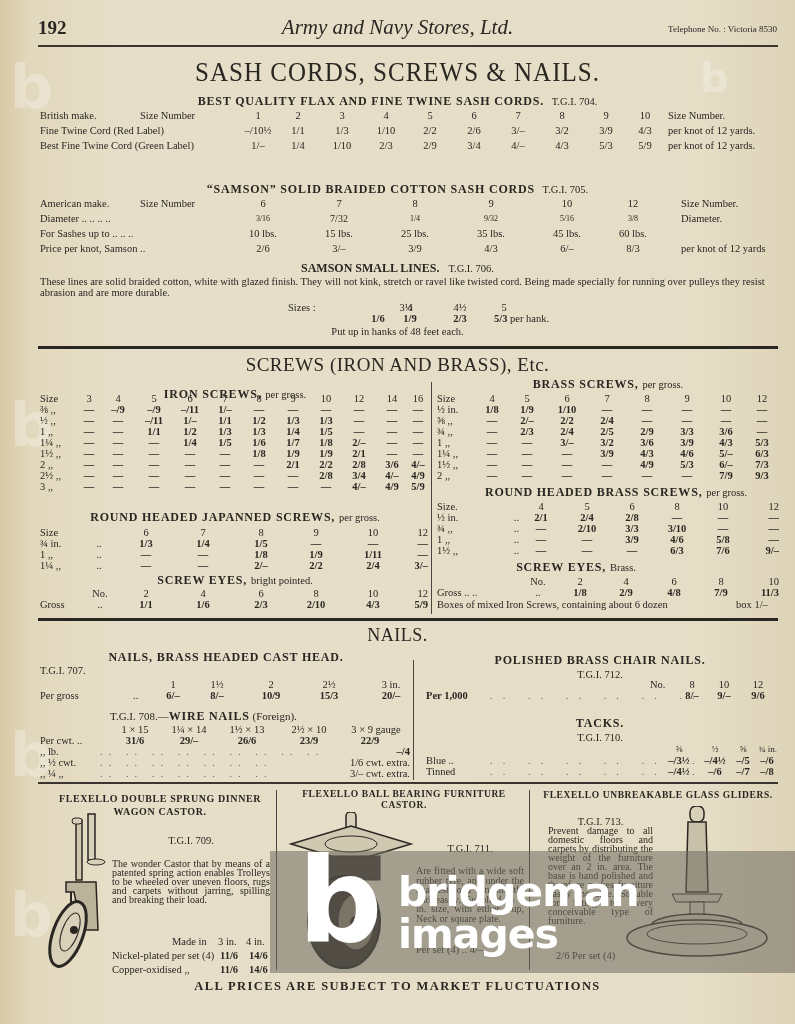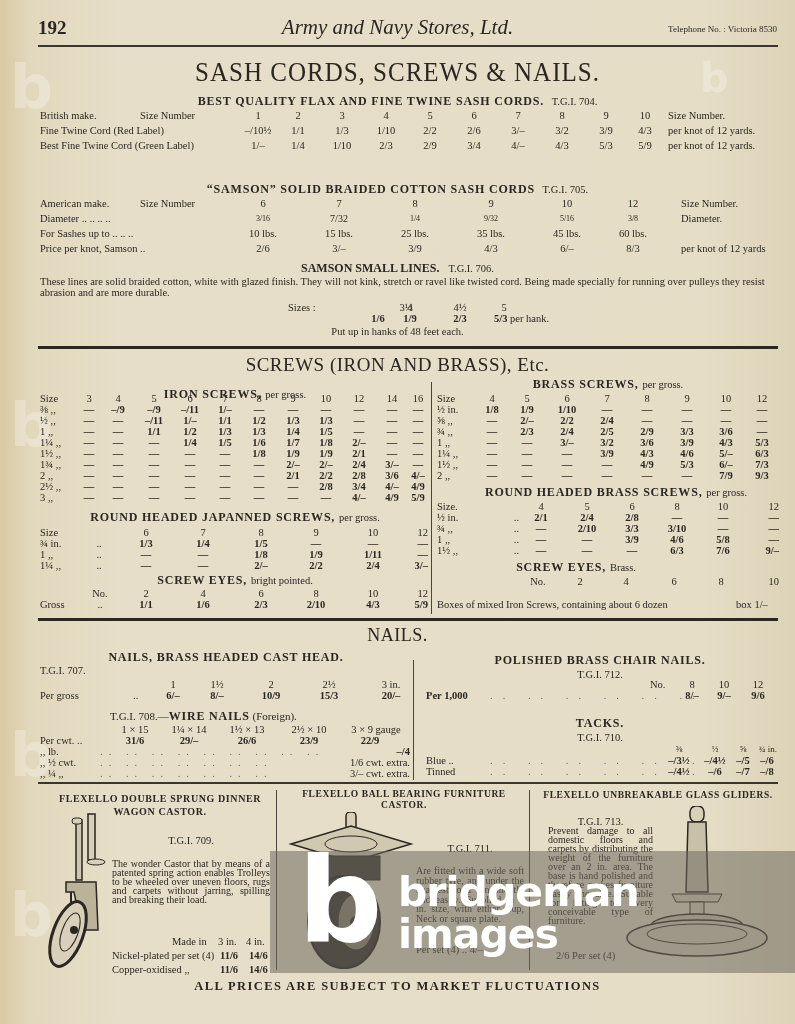--- a/index.html
+++ b/index.html
@@ -303,34 +303,20 @@
         <td>—</td>
         <td>—</td>
         <td>1/8</td>
         <td>1/9</td>
         <td>1/9</td>
         <td>2/1</td>
         <td>—</td>
         <td>—</td>
       </tr>
   <tr>
-        <td class="lbl">1¾ ,,</td>
-        <td>—</td>
-        <td>—</td>
-        <td>—</td>
-        <td>—</td>
-        <td>—</td>
-        <td>—</td>
-        <td>2/–</td>
-        <td>2/–</td>
-        <td>2/4</td>
-        <td>3/–</td>
-        <td>—</td>
-      </tr>
-  <tr>
         <td class="lbl">2  ,,</td>
         <td>—</td>
         <td>—</td>
         <td>—</td>
         <td>—</td>
         <td>—</td>
         <td>—</td>
         <td>2/1</td>
         <td>2/2</td>
         <td>2/8</td>
@@ -662,20 +648,29 @@
   <tbody>
       <tr class="head">
     <td class="lbl"></td>
     <td>No.</td>
     <td>2</td>
     <td>4</td>
     <td>6</td>
     <td>8</td>
     <td style="text-align:right">10</td>
   </tr>
+  <tr>
+        <td class="lbl">Gross   ..   ..</td>
+        <td style="font-weight:normal">..</td>
+        <td>1/8</td>
+        <td>2/9</td>
+        <td>4/8</td>
+        <td>7/9</td>
+        <td style="text-align:right">11/3</td>
+      </tr>
 </tbody>
   </table>
 <div class="abs para" style="left:437px;top:599px;">Boxes of mixed Iron Screws, containing about 6 dozen</div>
 <div class="abs para" style="left:736px;top:599px;">box 1/–</div>
 
 <div class="abs rule-thick" style="top:618px;"></div>
 
 <div class="abs sec-title" style="top:625px;font-size:18px;">NAILS.</div>
 
 <div class="abs sub-title" style="left:40px;width:372px;top:650px;">NAILS, BRASS HEADED CAST HEAD.</div>

